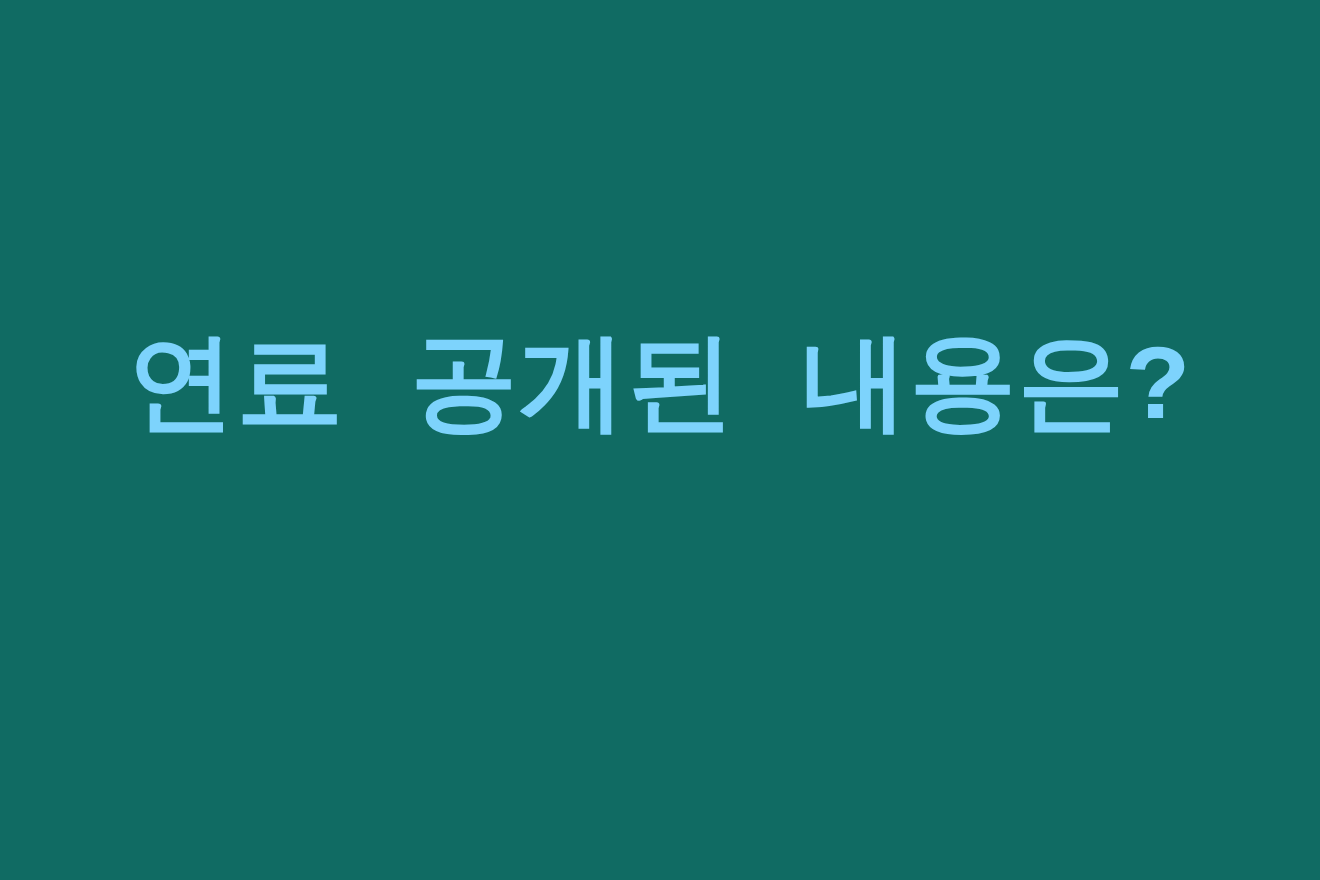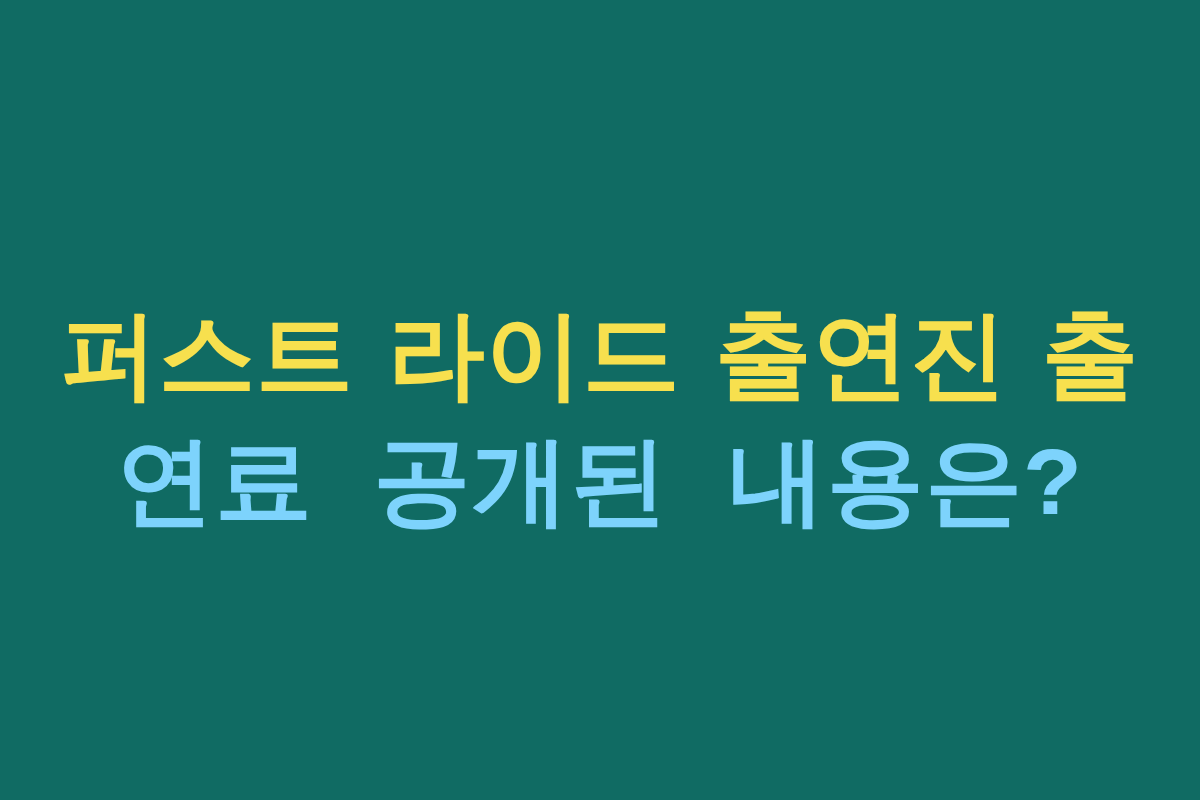--- a/index.html
+++ b/index.html
@@ -59,19 +59,18 @@
     letter-spacing: 1.5px;
   }
 </style>
 </head>
 <body style="background-color: rgb(16, 107, 99);">
 
 <div class="canvas" style="background-color: rgb(16, 107, 99); width: 1200px; height: 800px;">
 
   <div class="headline-block">
 
-    <span class="headline-line line-1" style="color: rgb(247, 224, 78);">퍼스트 라이드 출연진 출</span>
 
     <span class="headline-line line-2" style="color: #7dd3fc; font-family: Liberation Mono, monospace;">연료 공개된 내용은?</span>
 
   </div>
 
 </div>
 
 </body></html>

